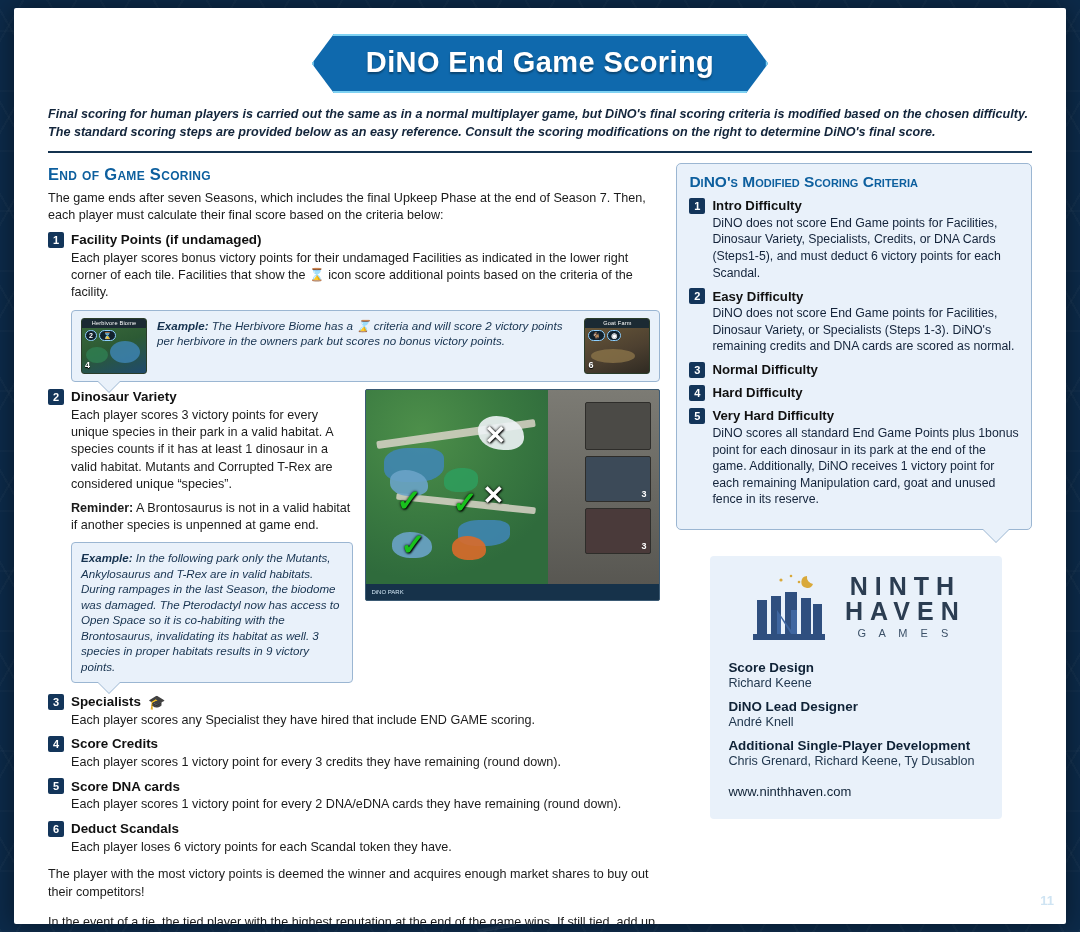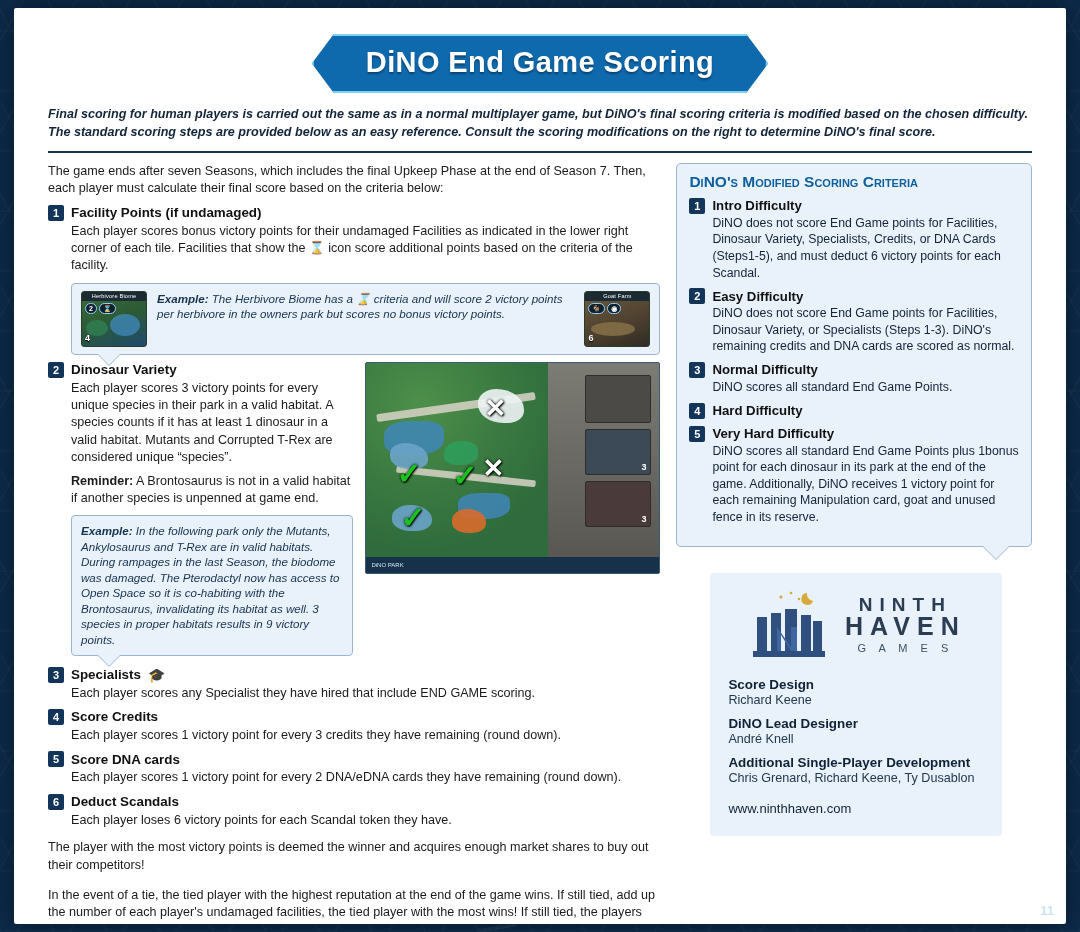--- a/index.html
+++ b/index.html
@@ -290,34 +290,34 @@
     margin-top: 26px;
     margin-left: 34px;
     width: 292px;
     background: #e9f1fa;
     border-radius: 4px;
     padding: 14px 18px 20px 18px;
   }
   .logo-row { display:flex; align-items:center; gap:14px; justify-content:center; margin-bottom: 16px; }
   .logo-mark { position: relative; width: 84px; height: 74px; }
   .logo-words { text-align:center; line-height:1.0; }
-  .logo-words .n1 { font-size: 19px; letter-spacing: 7px; color:#2b3d52; font-weight:bold; }
+  .logo-words .n1 { font-size: 25px; letter-spacing: 7px; color:#2b3d52; font-weight:bold; }
   .logo-words .n2 { font-size: 25px; letter-spacing: 7px; color:#2b3d52; font-weight:bold; }
   .logo-words .n3 { font-size: 11px; letter-spacing: 5px; color:#3c5168; margin-top:4px; }
   .credit-h { font-size: 13.4px; font-weight: bold; color:#0f2236; margin-top: 9px; }
   .credit-b { font-size: 12.6px; color:#22384f; margin-top: 1px; }
   .pub-url { font-size: 13px; font-weight:normal; color:#0f2236; margin-top: 16px; }
 
   .footer-p {
     font-size: 12.6px; color:#1b1b1b; line-height:1.4; margin-top: 10px;
   }
 
   .page-num {
     position: absolute;
-    right: 26px; bottom: 14px;
+    right: 26px; bottom: 24px;
     color: #cfe4f3;
     font-size: 13px;
     font-weight: bold;
   }
 </style>
 </head>
 <body>
 
 <div class="bg-texture"></div>
 <div class="hex" style="left:40px; top:700px;"></div>
@@ -330,20 +330,21 @@
     <div class="banner-wrap">
       <div class="banner">DiNO End Game Scoring</div>
     </div>
 
     <div class="intro">Final scoring for human players is carried out the same as in a normal multiplayer game, but DiNO's final scoring criteria is modified based on the chosen difficulty. The standard scoring steps are provided below as an easy reference. Consult the scoring modifications on the right to determine DiNO's final score.</div>
 
     <div class="columns">
 
       <div class="col-left">
 
+        <h2 class="section-title">End of Game Scoring</h2>
         <p class="body">The game ends after seven Seasons, which includes the final Upkeep Phase at the end of Season 7. Then, each player must calculate their final score based on the criteria below:</p>
 
         <div class="step">
           <div class="step-head">
             <span class="num">1</span>
             <span class="step-title">Facility Points (if undamaged)</span>
           </div>
           <div class="step-body">Each player scores bonus victory points for their undamaged Facilities as indicated in the lower right corner of each tile. Facilities that show the ⌛ icon score additional points based on the criteria of the facility.</div>
         </div>
 
@@ -484,21 +485,20 @@
               <span class="crit-title">Easy Difficulty</span>
             </div>
             <div class="crit-body">DiNO does not score End Game points for Facilities, Dinosaur Variety, or Specialists (Steps 1-3). DiNO's remaining credits and DNA cards are scored as normal.</div>
           </div>
 
           <div class="crit-item">
             <div class="crit-head">
               <span class="num">3</span>
               <span class="crit-title">Normal Difficulty</span>
             </div>
-            <div class="crit-body">DiNO scores all standard End Game Points.</div>
           </div>
 
           <div class="crit-item">
             <div class="crit-head">
               <span class="num">4</span>
               <span class="crit-title">Hard Difficulty</span>
             </div>
           </div>
 
           <div class="crit-item">

